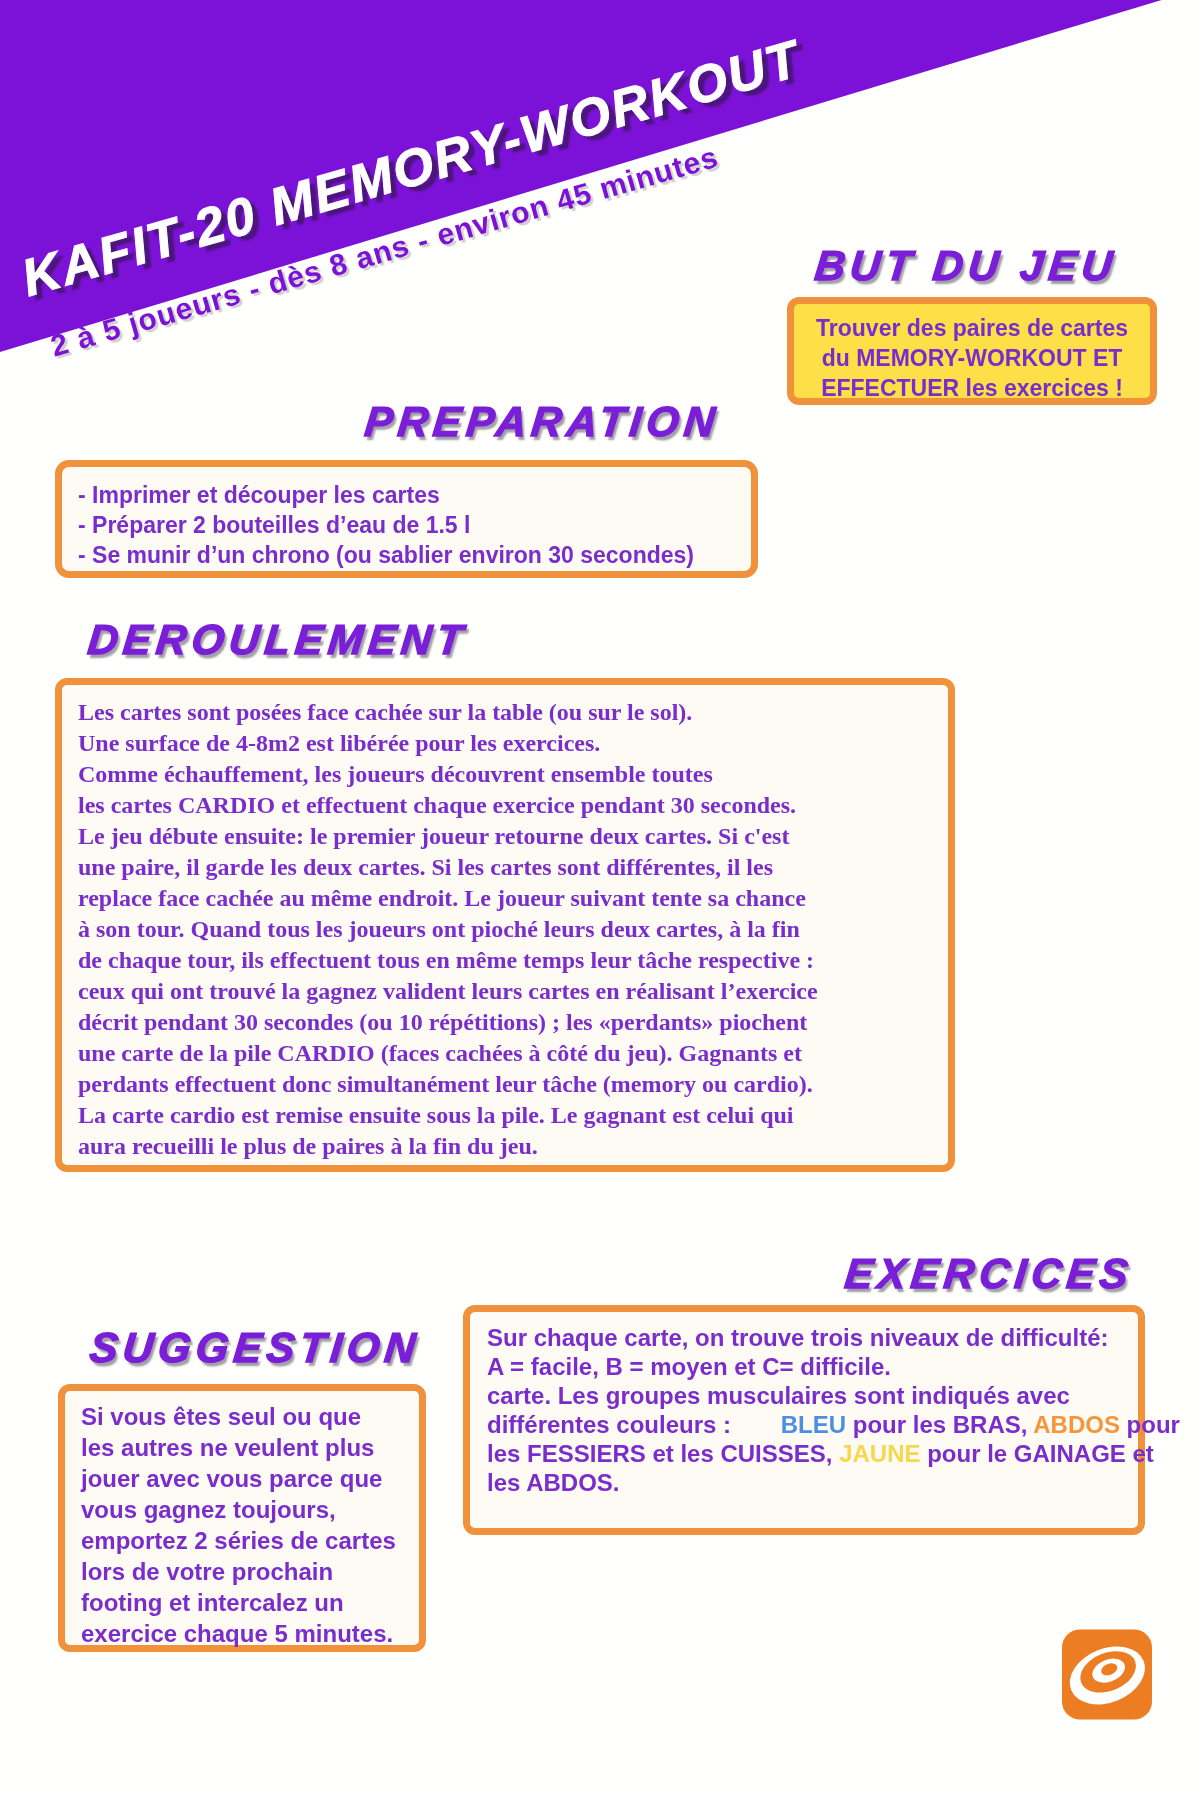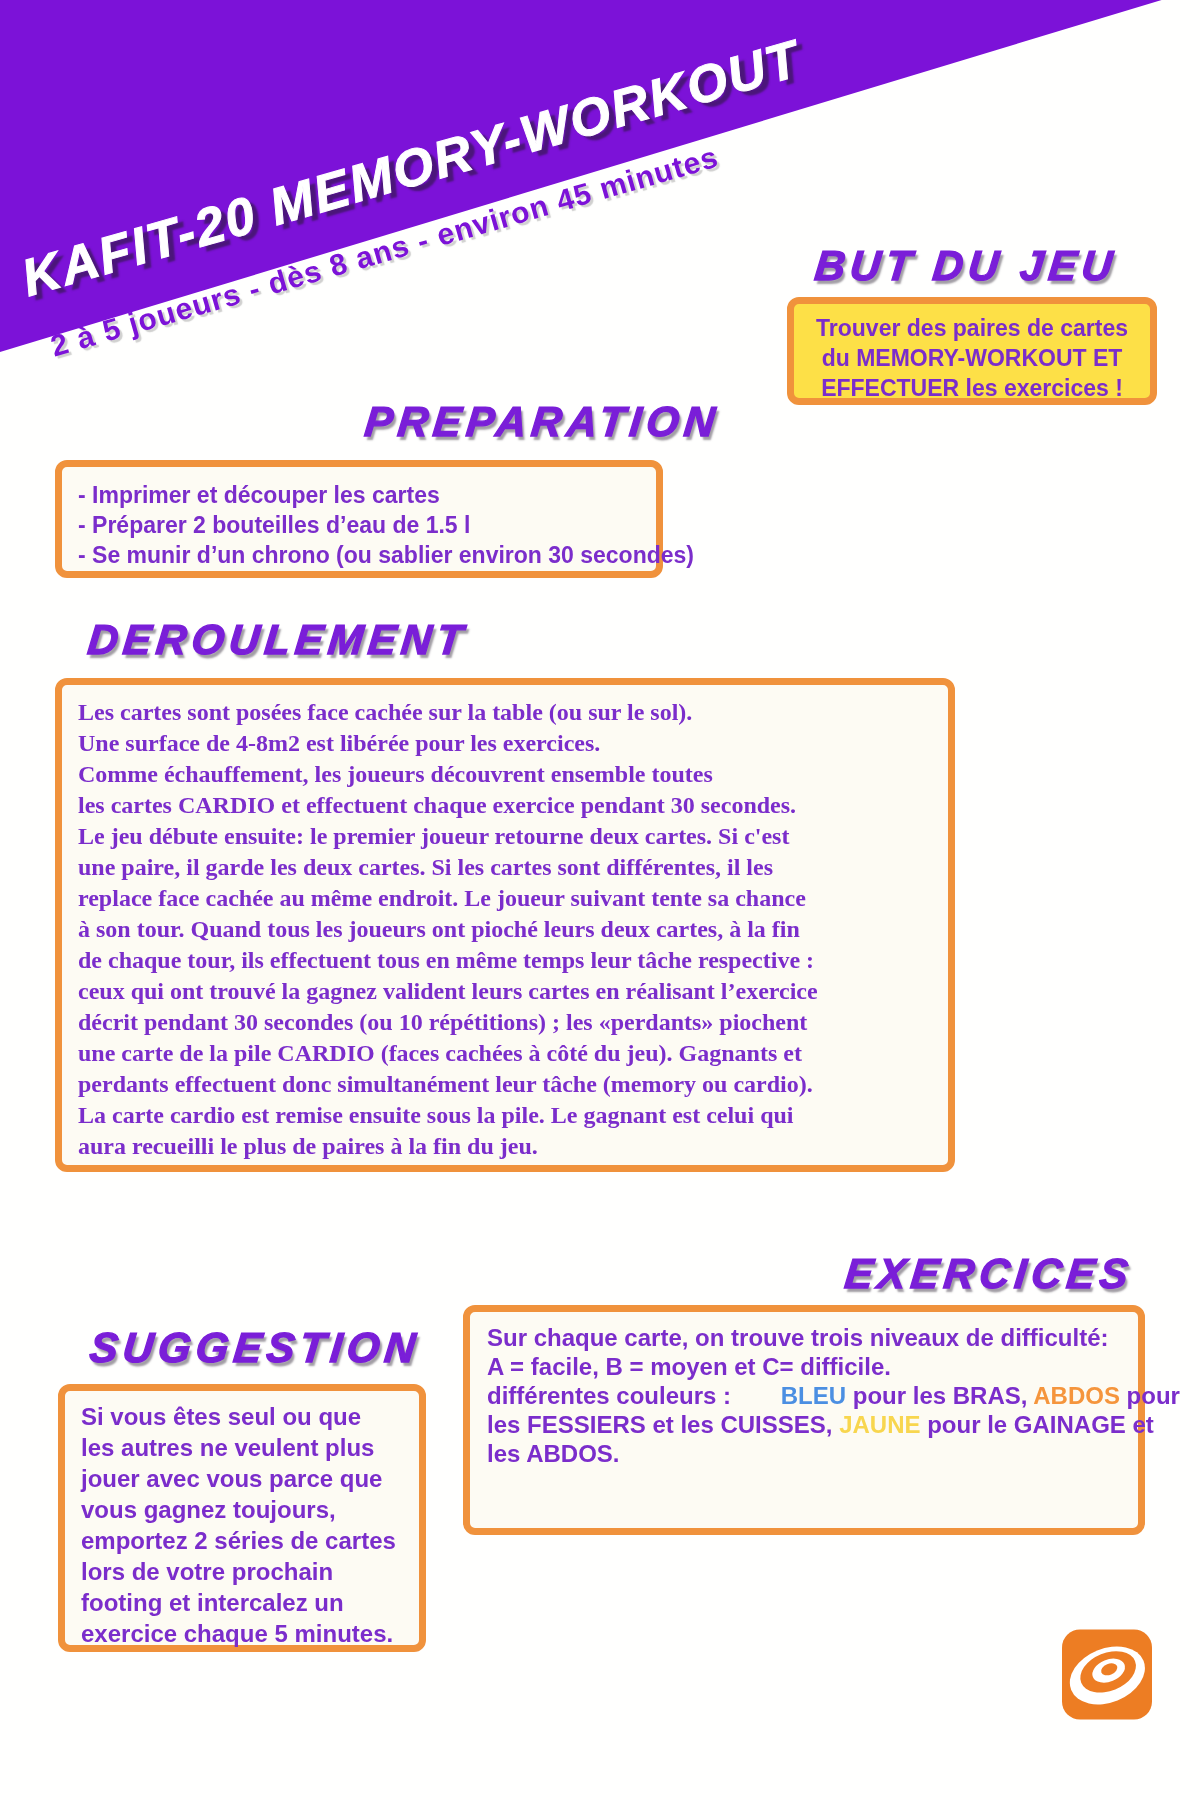--- a/index.html
+++ b/index.html
@@ -42,22 +42,22 @@
   }
 
   .rule-box {
     position:absolute; border:7px solid #f0923c; border-radius:12px;
     background:#fdfbf3; font-weight:bold; color:#7b2dcb;
   }
   .rule-box .line { white-space:nowrap; }
 
   .box-butdujeu   { left:787px; top:297px;  width:370px; height:108px;
                     font-size:23px; line-height:30px; text-align:center; padding:9px 6px; }
-  .box-preparation{ left:55px;  top:460px;  width:608px; height:118px;
-                    font-size:23px; line-height:30px; padding:13px 16px; }
+  .box-preparation{ left:55px;  top:460px;  width:703px; height:118px;
+                    font-size:23px; line-height:30px; padding:13px 16px;border-radius:14px; }
   .box-deroulement{ left:55px;  top:678px;  width:900px; height:494px;
                     font-size:24px; line-height:31px; padding:12px 16px; }
   .box-exercices  { left:463px; top:1305px; width:682px; height:230px;
                     font-size:24px; line-height:29px; padding:11px 17px; }
   .box-suggestion { left:58px;  top:1384px; width:368px; height:268px;
                     font-size:24px; line-height:31px; padding:10px 16px; }
 
   .logo {
     position:absolute; left:1062px; top:1629px; width:90px; height:91px;
   }
@@ -109,20 +109,21 @@
         <div class="line">La carte cardio est remise ensuite sous la pile. Le gagnant est celui qui</div>
         <div class="line">aura recueilli le plus de paires à la fin du jeu.</div>
       </div>
   </div>
 
   <div class="arcade-heading" style="left: 845px; top: 1250px; color: rgb(122, 30, 216);">EXERCICES</div>
   <div class="rule-box box-exercices" style="border-color: rgb(240, 146, 60); background: rgb(253, 251, 243); color: rgb(123, 45, 203);">
     <div>
         <div class="line"><span>Sur chaque carte, on trouve trois niveaux de difficulté:</span></div>
         <div class="line"><span>A = facile, B = moyen et C= difficile.</span></div>
+        <div class="line"><span>carte. Les groupes musculaires sont indiqués avec</span></div>
         <div class="line"><span>différentes couleurs : </span><span style="color: rgb(75, 143, 226); margin-left: 43px;">BLEU</span><span> pour les BRAS, </span><span style="color: rgb(245, 149, 60);">ABDOS</span><span> pour</span></div>
         <div class="line"><span>les FESSIERS et les CUISSES, </span><span style="color: rgb(248, 214, 78);">JAUNE</span><span> pour le GAINAGE et</span></div>
         <div class="line"><span>les ABDOS.</span></div>
       </div>
   </div>
 
   <div class="arcade-heading" style="left: 90px; top: 1324px; color: rgb(122, 30, 216);">SUGGESTION</div>
   <div class="rule-box box-suggestion" style="border-color: rgb(240, 146, 60); background: rgb(253, 251, 243); color: rgb(123, 45, 203);">
     <div>
         <div class="line">Si vous êtes seul ou que</div>

